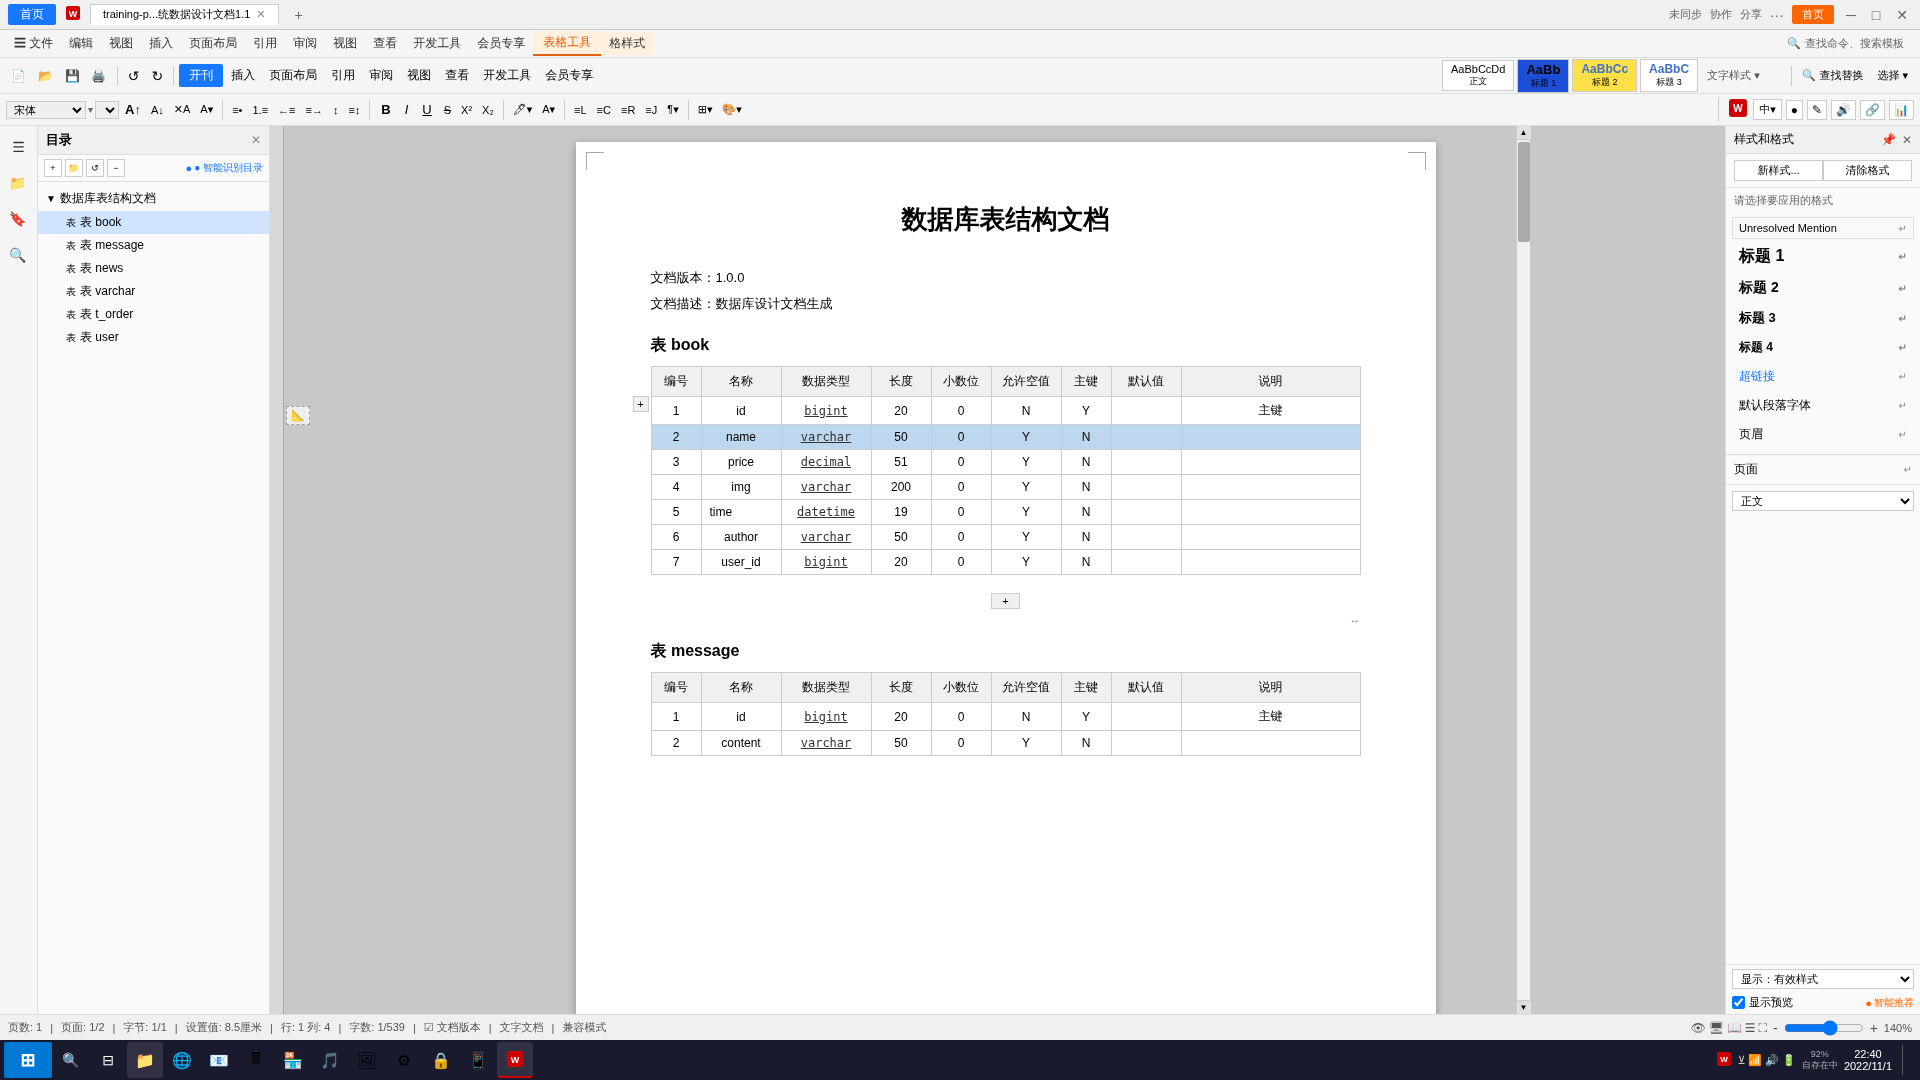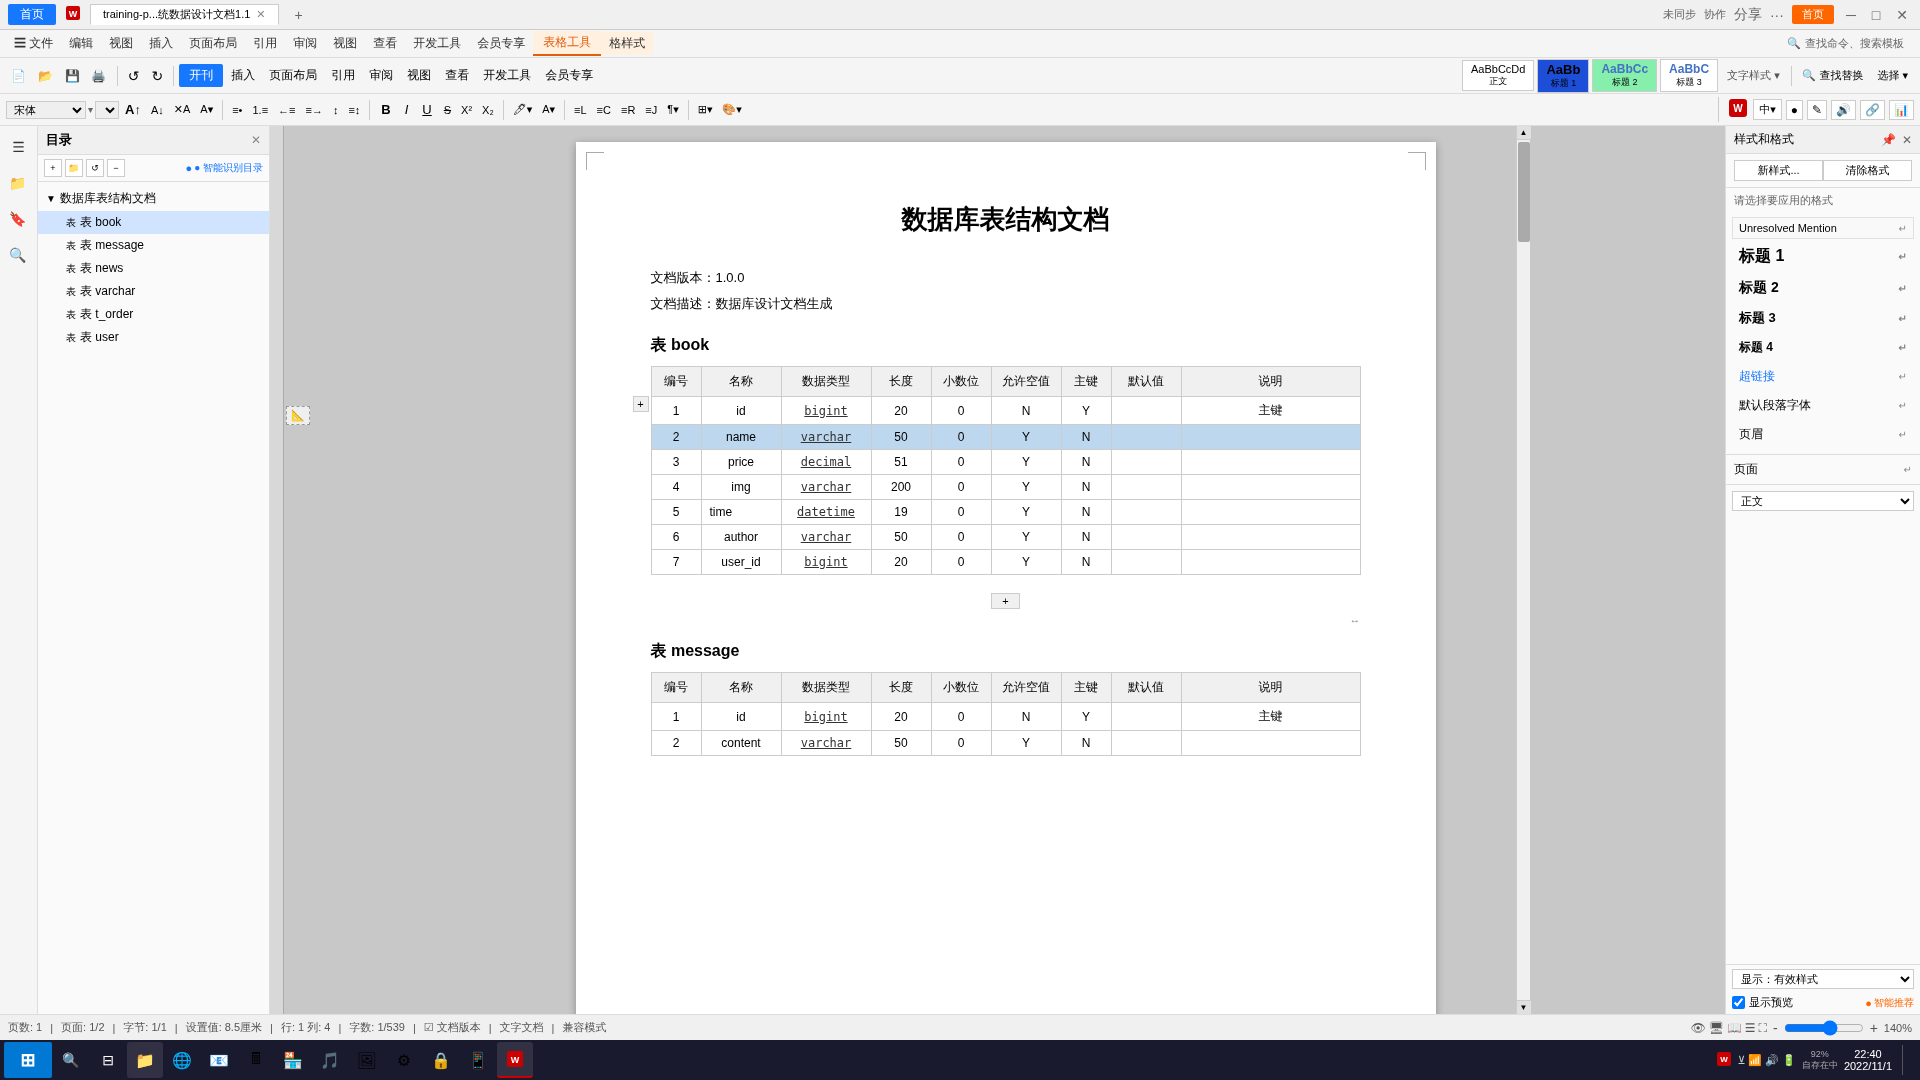--- a/index.html
+++ b/index.html
@@ -17,21 +17,21 @@
       </svg>
   </div>
   <div style="background:white; border:1px solid #ccc; border-bottom:1px solid white; padding:2px 12px; font-size:11px; display:flex; align-items:center; gap:6px; cursor:pointer;">
     <span>training-p...统数据设计文档1.1</span>
     <span style="color:#888; font-size:11px; cursor:pointer;">✕</span>
   </div>
   <div style="padding:2px 8px; font-size:14px; color:#666; cursor:pointer;">+</div>
   <div style="margin-left:auto; display:flex; align-items:center; gap:8px;">
     <div style="font-size:11px; color:#666;">未同步</div>
     <div style="font-size:11px; color:#666;">协作</div>
-    <div style="font-size:14px; color:#666;">分享</div>
+    <div style="font-size:11px; color:#666;">分享</div>
     <div style="font-size:14px; color:#666; cursor:pointer;">···</div>
     <div style="background:#ff6600; color:white; padding:2px 10px; border-radius:2px; font-size:11px; cursor:pointer;">首页</div>
     <div style="cursor:pointer; font-size:14px; color:#666; padding:0 4px;">─</div>
     <div style="cursor:pointer; font-size:14px; color:#666; padding:0 4px;">□</div>
     <div style="cursor:pointer; font-size:14px; color:#666; padding:0 4px;">✕</div>
   </div>
 </div>
 
 <div style="height:28px; background:#f5f5f5; display:flex; align-items:center; padding:0 6px; border-bottom:1px solid #ddd;">
   <div style="font-size:12px; color:#333; padding:3px 8px; cursor:pointer;">☰ 文件</div>
@@ -66,24 +66,24 @@
   <div style="font-size:12px; padding:2px 6px; cursor:pointer;">插入</div>
   <div style="font-size:12px; padding:2px 6px; cursor:pointer;">页面布局</div>
   <div style="font-size:12px; padding:2px 6px; cursor:pointer;">引用</div>
   <div style="font-size:12px; padding:2px 6px; cursor:pointer;">审阅</div>
   <div style="font-size:12px; padding:2px 6px; cursor:pointer;">视图</div>
   <div style="font-size:12px; padding:2px 6px; cursor:pointer;">查看</div>
   <div style="font-size:12px; padding:2px 6px; cursor:pointer;">开发工具</div>
   <div style="font-size:12px; padding:2px 6px; cursor:pointer;">会员专享</div>
   <div style="flex:1;"></div>
 
-  <div style="display:flex; gap:3px; align-items:center; margin-right:0;">
+  <div style="display:flex; gap:3px; align-items:center; margin-right:20px;">
     <div style="padding:2px 8px; font-size:11px; border:1px solid #ccc; cursor:pointer; background:white;">AaBbCcDd<br><span style="font-size:9px; text-align:center; display:block;">正文</span></div>
     <div style="padding:2px 8px; font-size:13px; font-weight:bold; border:1px solid #ccc; cursor:pointer; background:#1d4ed8;">AaBb<br><span style="font-size:9px; text-align:center; display:block; font-weight:normal;">标题 1</span></div>
-    <div style="padding:2px 8px; font-size:12px; font-weight:bold; border:1px solid #ccc; cursor:pointer; background:#86efac; color:#4472c4;">AaBbCc<br><span style="font-size:9px; text-align:center; display:block; font-weight:normal; color:black;">标题 2</span></div>
+    <div style="padding:2px 8px; font-size:12px; font-weight:bold; border:1px solid #ccc; cursor:pointer; background:#fde047; color:#4472c4;">AaBbCc<br><span style="font-size:9px; text-align:center; display:block; font-weight:normal; color:black;">标题 2</span></div>
     <div style="padding:2px 8px; font-size:12px; font-weight:bold; border:1px solid #ccc; cursor:pointer; background:white; color:#4472c4;">AaBbC<br><span style="font-size:9px; text-align:center; display:block; font-weight:normal; color:black;">标题 3</span></div>
     <div style="padding:2px 6px; font-size:11px; cursor:pointer; color:#555;">文字样式 ▾</div>
   </div>
   <div style="width:1px; height:20px; background:#ccc; margin:0 3px;"></div>
   <div style="padding:2px 6px; font-size:11px; cursor:pointer;">🔍 查找替换</div>
   <div style="padding:2px 6px; font-size:11px; cursor:pointer;">选择 ▾</div>
 </div>
 
 <div style="height:32px; background:#f5f5f5; display:flex; align-items:center; padding:0 6px; border-bottom:1px solid #ddd; gap:2px;">
   <select style="width:80px; border:1px solid #ccc; font-size:11px; padding:1px 3px;">

